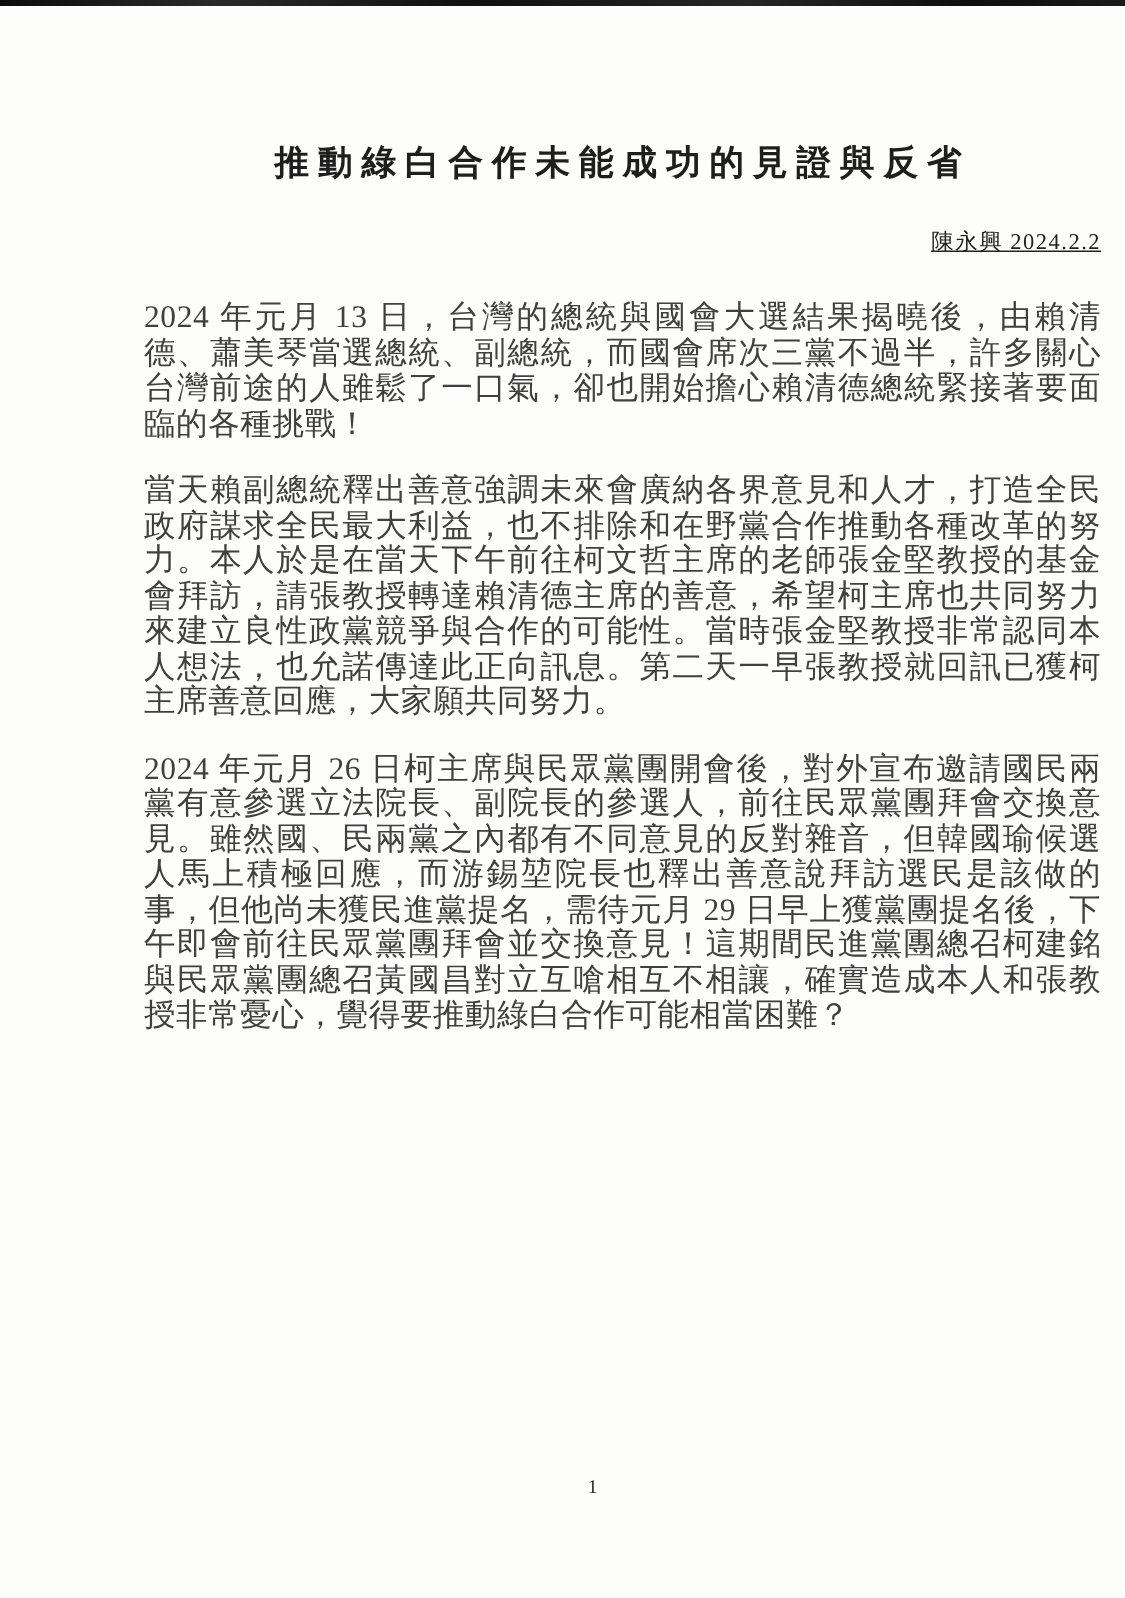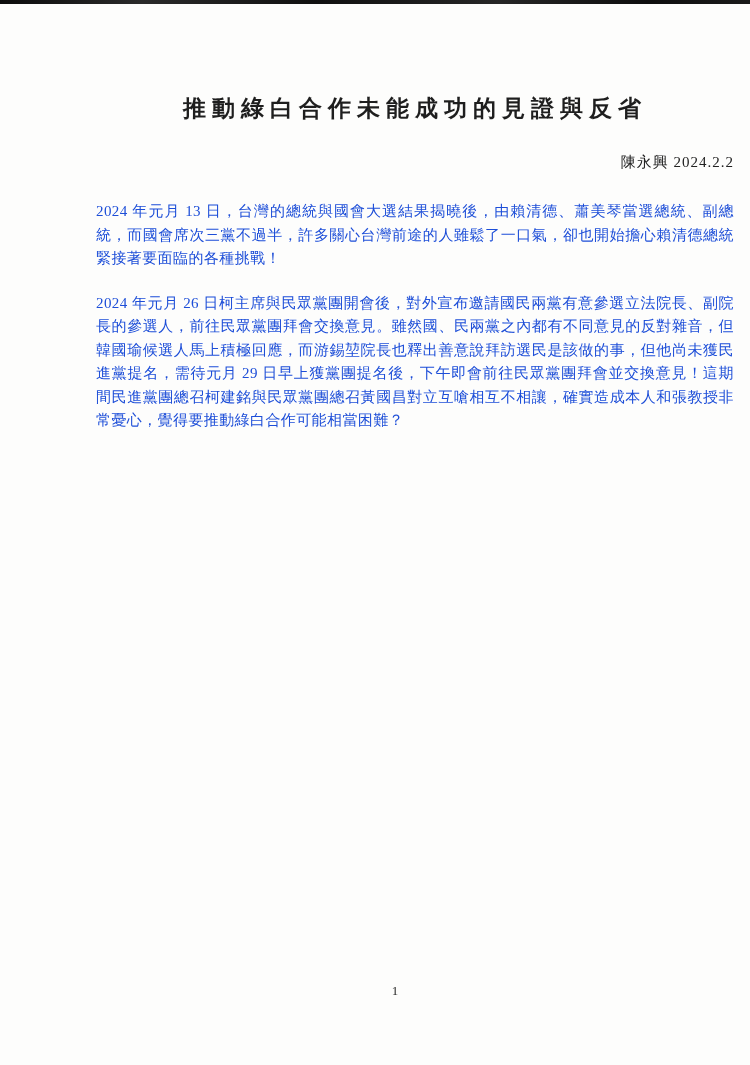--- a/index.html
+++ b/index.html
@@ -35,32 +35,33 @@
     line-height: 34px;
     color: #1e1e1e;
   }
   .byline {
     margin: 26px 56px 0 56px;
     text-align: right;
     font-size: 15px;
     line-height: 20px;
     letter-spacing: 1px;
     color: #222222;
+    text-decoration: underline;
   }
   .content {
     margin: 28px 56px 0 56px;
   }
   .content p {
     margin: 0 0 21px 0;
-    font-size: 15px;
+    font-size: 21px;
     line-height: 23.5px;
     text-align: justify;
     text-align-last: left;
     letter-spacing: 0.4px;
-    color: #1d4ed8;
+    color: #404040;
   }
   .page-number {
     position: absolute;
     top: 983px;
     left: 0;
     width: 100%;
     text-align: center;
     font-size: 13px;
     color: #2a2a2a;
     font-family: "Liberation Serif", "DejaVu Serif", serif;
@@ -71,17 +72,18 @@
 
 <div class="page">
   <div class="scan-line-top"></div>
 
   <h1 class="doc-title">推動綠白合作未能成功的見證與反省</h1>
 
   <div class="byline">陳永興  2024.2.2</div>
 
   <div class="content">
     <p>2024 年元月 13 日，台灣的總統與國會大選結果揭曉後，由賴清德、蕭美琴當選總統、副總統，而國會席次三黨不過半，許多關心台灣前途的人雖鬆了一口氣，卻也開始擔心賴清德總統緊接著要面臨的各種挑戰！</p>
+    <p>當天賴副總統釋出善意強調未來會廣納各界意見和人才，打造全民政府謀求全民最大利益，也不排除和在野黨合作推動各種改革的努力。本人於是在當天下午前往柯文哲主席的老師張金堅教授的基金會拜訪，請張教授轉達賴清德主席的善意，希望柯主席也共同努力來建立良性政黨競爭與合作的可能性。當時張金堅教授非常認同本人想法，也允諾傳達此正向訊息。第二天一早張教授就回訊已獲柯主席善意回應，大家願共同努力。</p>
     <p>2024 年元月 26 日柯主席與民眾黨團開會後，對外宣布邀請國民兩黨有意參選立法院長、副院長的參選人，前往民眾黨團拜會交換意見。雖然國、民兩黨之內都有不同意見的反對雜音，但韓國瑜候選人馬上積極回應，而游錫堃院長也釋出善意說拜訪選民是該做的事，但他尚未獲民進黨提名，需待元月 29 日早上獲黨團提名後，下午即會前往民眾黨團拜會並交換意見！這期間民進黨團總召柯建銘與民眾黨團總召黃國昌對立互嗆相互不相讓，確實造成本人和張教授非常憂心，覺得要推動綠白合作可能相當困難？</p>
   </div>
 
   <div class="page-number">1</div>
 </div>
 
 </body></html>

